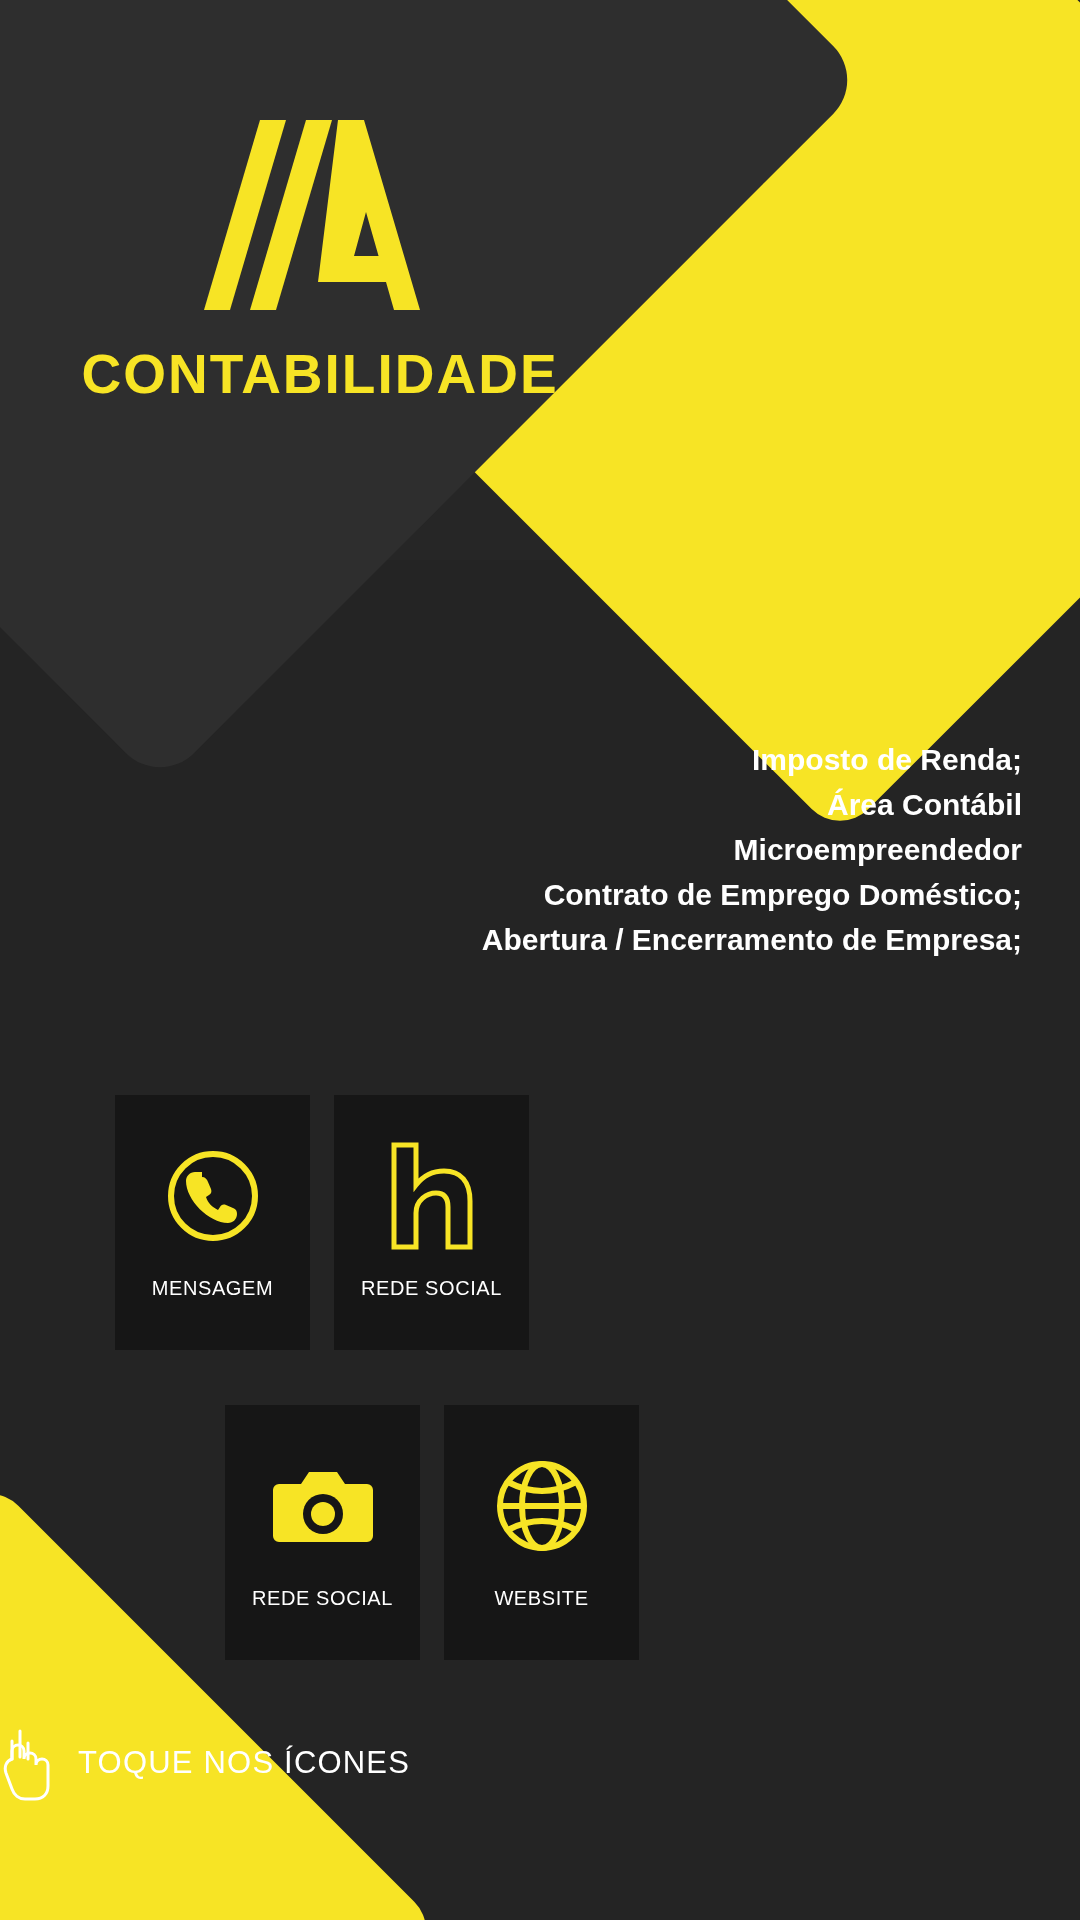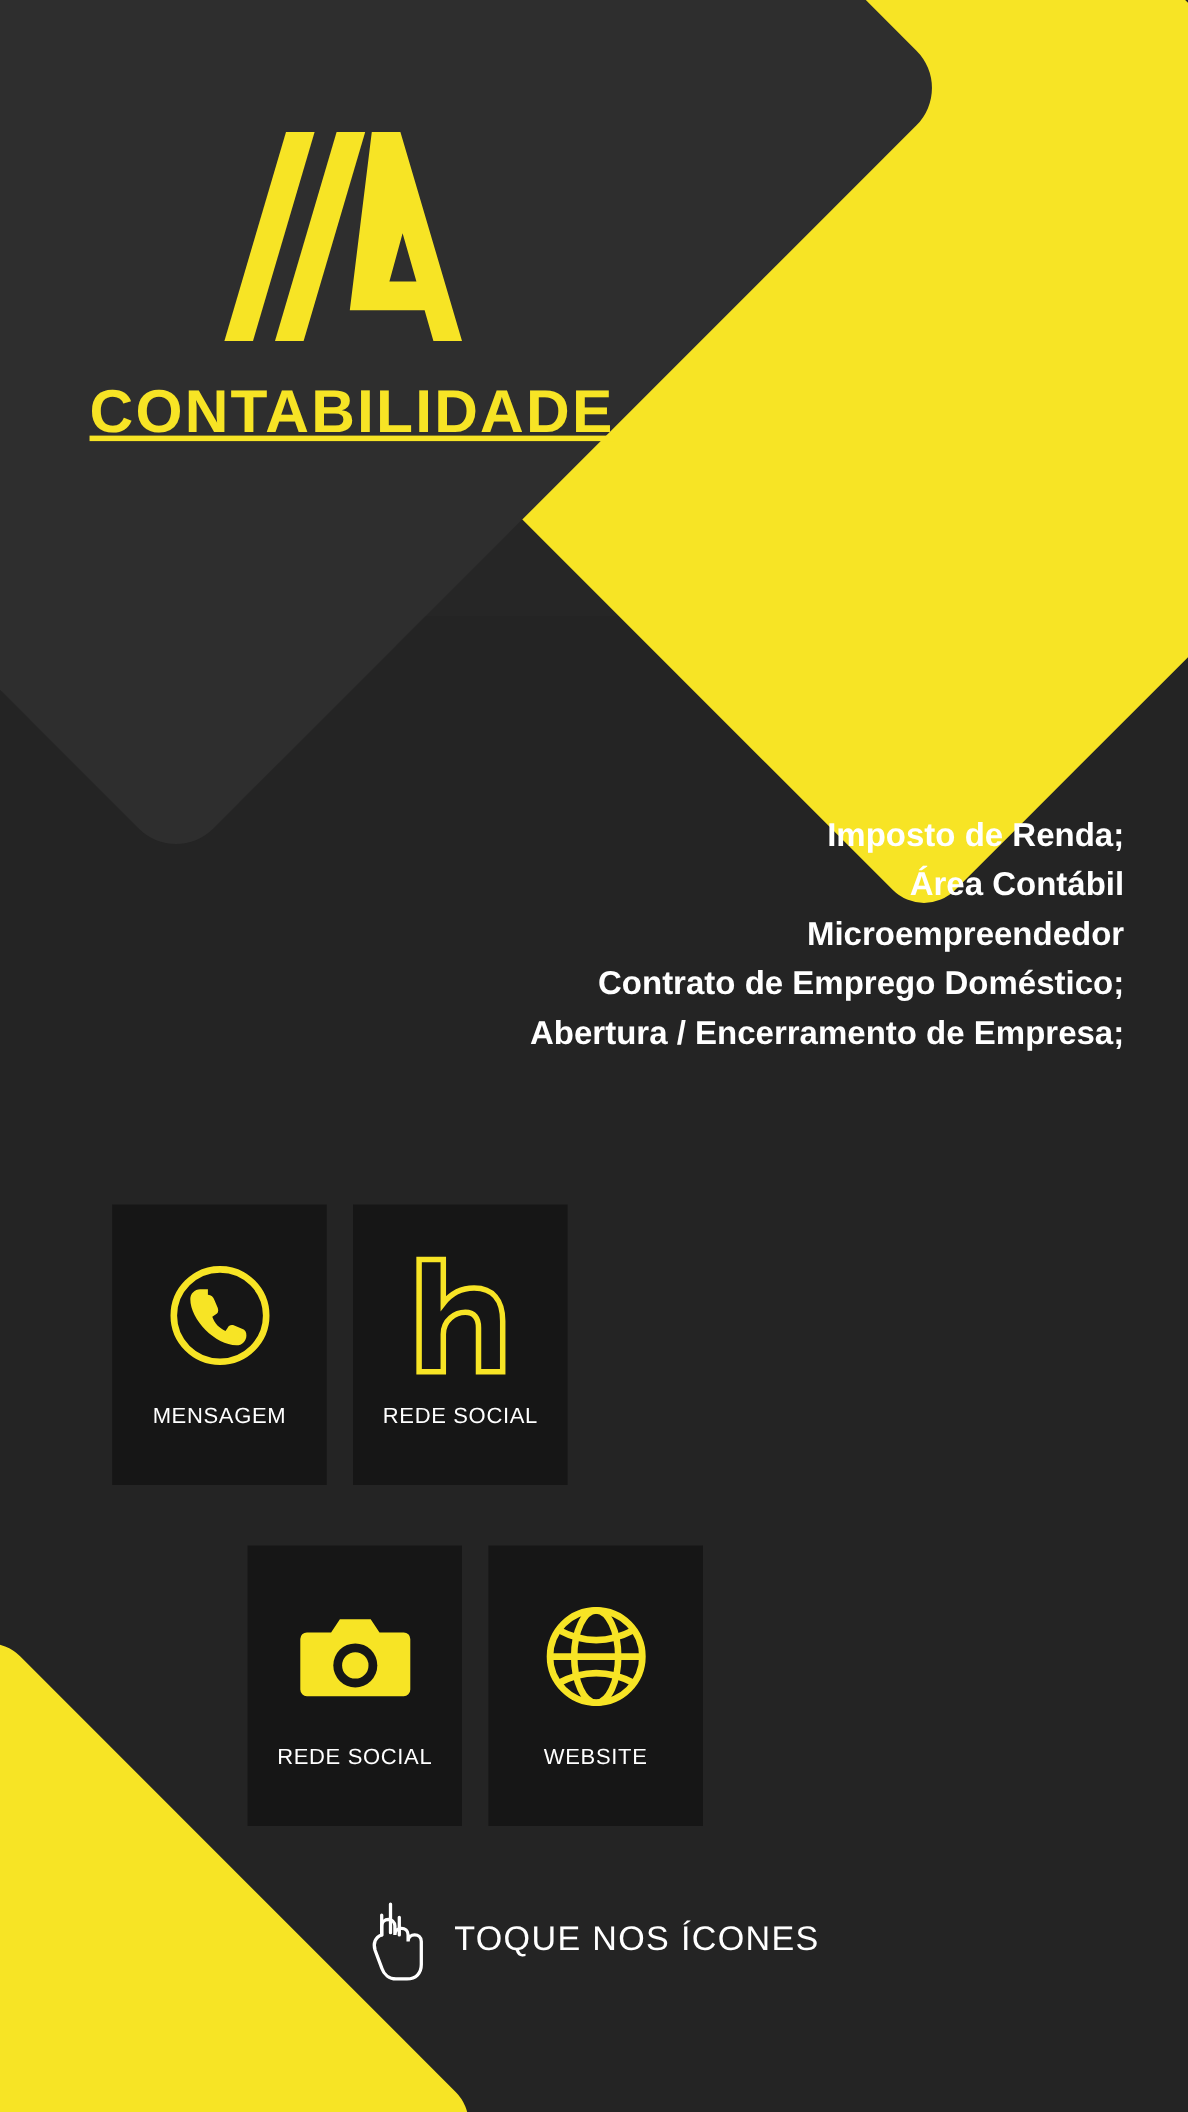--- a/index.html
+++ b/index.html
@@ -75,21 +75,20 @@
     margin: 0 auto 36px auto;
     display: block;
   }
   .brand-line1 {
     color: #f7e425;
     font-size: 55px;
     font-weight: bold;
     letter-spacing: 2px;
     line-height: 1.04;
     margin: 0;
-    text-decoration: underline;
   }
   .brand-line2 {
     color: #f7e425;
     font-size: 50px;
     font-weight: bold;
     letter-spacing: 1px;
     line-height: 1.1;
     margin: 4px 0 0 0;
   }
 
@@ -105,21 +104,21 @@
     line-height: 1.5;
   }
   .services div { white-space: nowrap; }
 
   
   .row {
     position: absolute;
     display: flex;
     gap: 24px;
   }
-  .row-1 { top: 1095px; left: 102px; }
+  .row-1 { top: 1095px; left: 115px; }
   .row-2 { top: 1405px; left: 225px; }
 
   .tile {
     width: 195px;
     height: 255px;
     background: #161616;
     display: flex;
     flex-direction: column;
     align-items: center;
     justify-content: flex-start;
@@ -141,21 +140,20 @@
   }
 
   
   .footer-hint {
     position: absolute;
     top: 1725px;
     left: 0;
     width: 1080px;
     display: flex;
     align-items: center;
-    justify-content: center;
     gap: 26px;
   }
   .footer-hint .label {
     color: #ffffff;
     font-size: 31px;
     letter-spacing: 1.2px;
   }
 </style>
 </head>
 <body>

